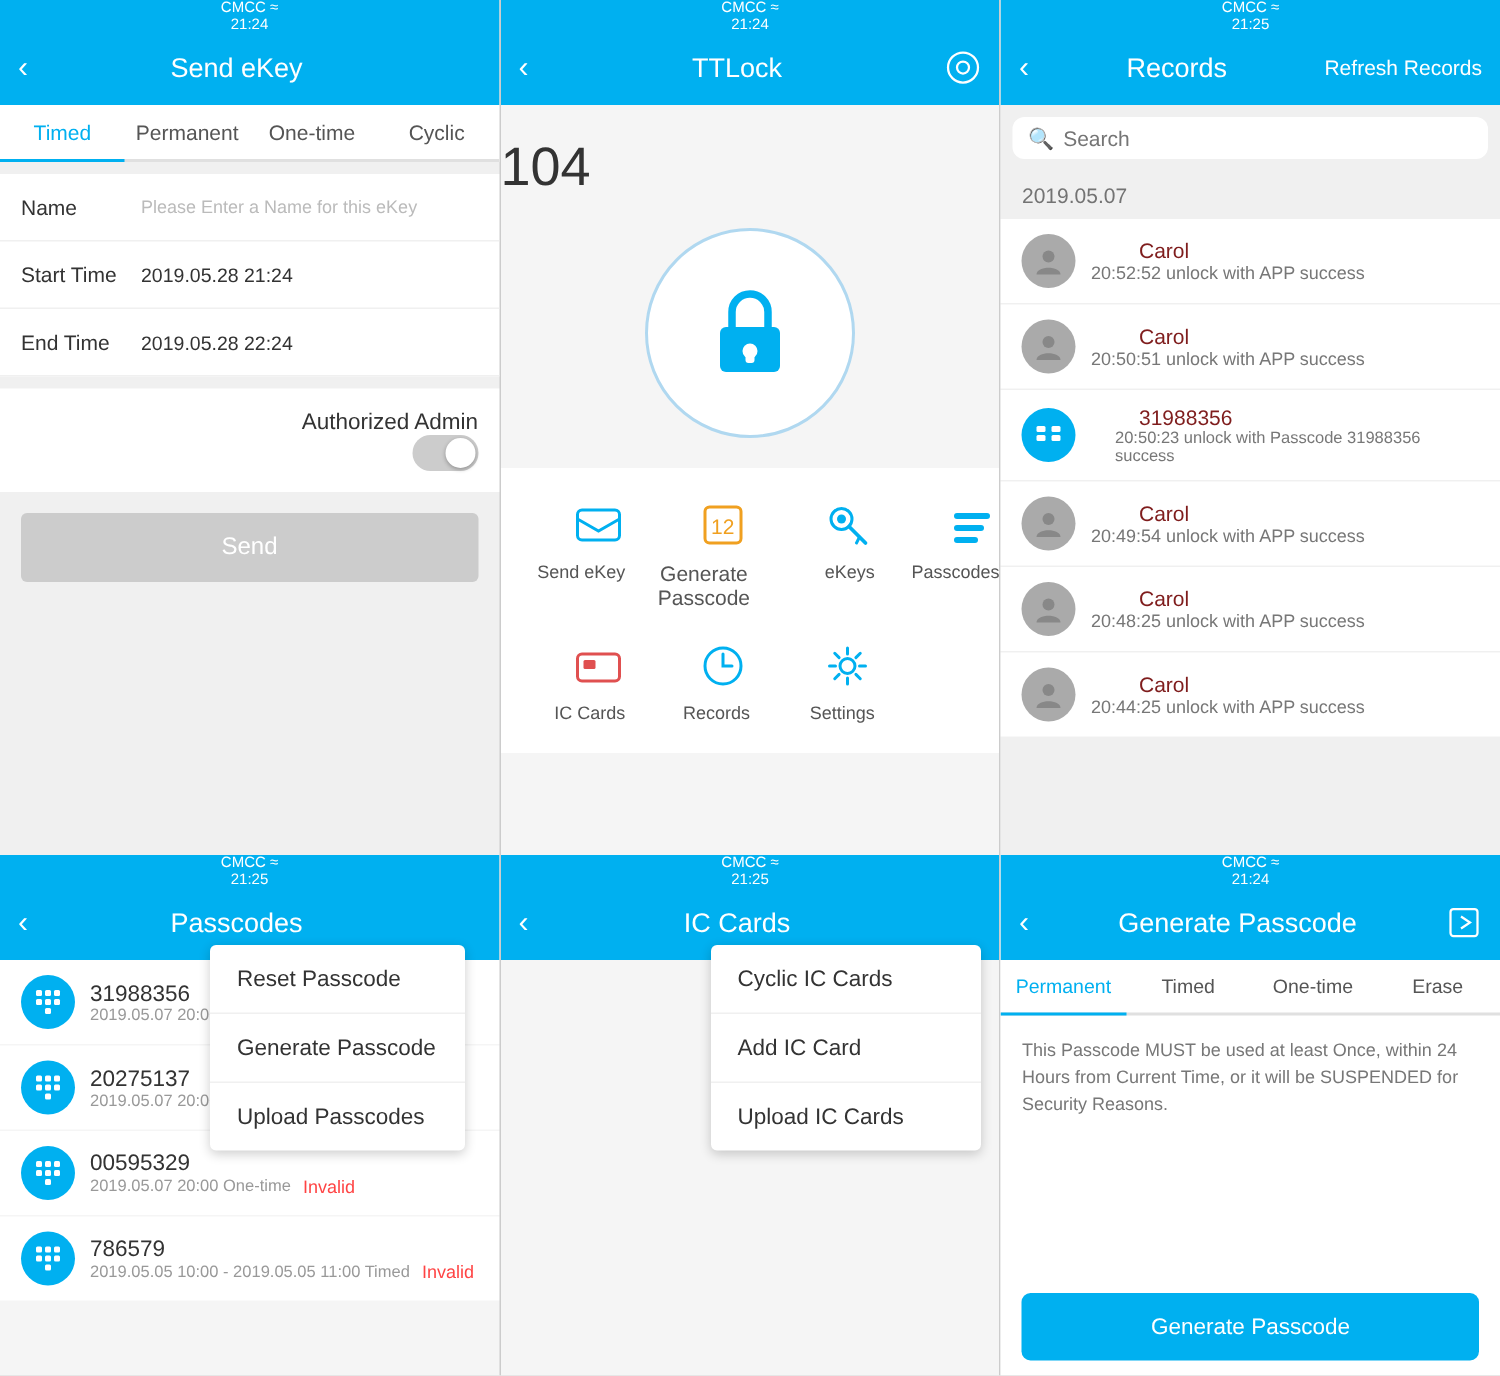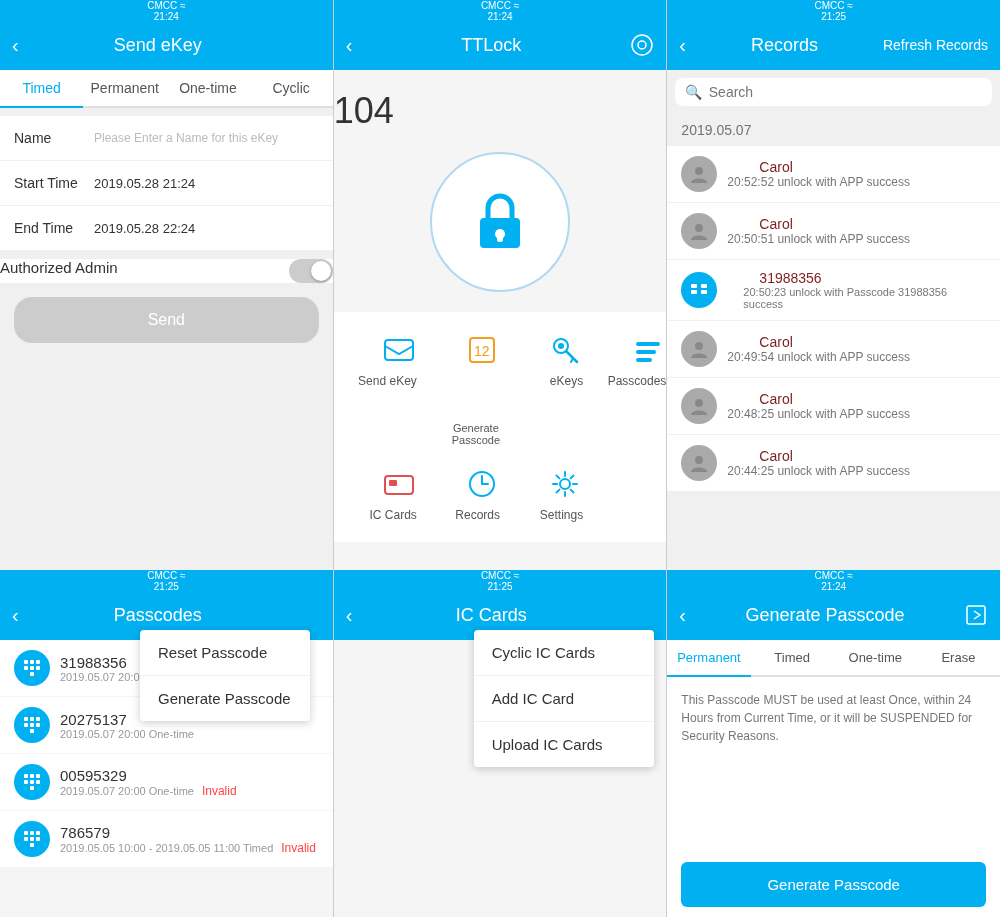--- a/index.html
+++ b/index.html
@@ -24,23 +24,23 @@
     .form-section { background: white; margin-top: 8px; }
     .form-row { display: flex; align-items: center; padding: 14px 14px; border-bottom: 1px solid #f0f0f0; }
     .form-label { font-size: 14px; color: #333; min-width: 80px; }
     .form-input { flex: 1; font-size: 13px; color: #bbb; border: none; outline: none; }
     .form-value { font-size: 13px; color: #333; }
     .avatar-icon { width: 28px; height: 28px; background: #aaa; border-radius: 50%; display: flex; align-items: center; justify-content: center; color: white; font-size: 14px; }
 
     .toggle { width: 44px; height: 24px; background: #ccc; border-radius: 12px; position: relative; cursor: pointer; }
     .toggle-knob { width: 20px; height: 20px; background: white; border-radius: 50%; position: absolute; top: 2px; right: 2px; box-shadow: 0 1px 3px rgba(0,0,0,0.3); }
 
-    .send-btn { margin: 14px; background: #ccc; color: white; border: none; border-radius: 18px; padding: 14px; width: calc(100% - 28px); font-size: 16px; cursor: pointer; }
-
-    .authorized-row { display: flex; align-items: flex-start; background: white; margin-top: 8px; }
+    .send-btn { margin: 14px; background: #ccc; color: white; border: none; border-radius: 4px; padding: 14px; width: calc(100% - 28px); font-size: 16px; cursor: pointer; }
+
+    .authorized-row { display: flex; align-items: flex-end; padding: 14px; background: white; margin-top: 8px; flex-direction: column; }
     .authorized-label { font-size: 15px; color: #333; flex: 1; }
 
     
     .ttlock-panel { background: #f5f5f5; }
     .lock-display { text-align: left; padding: 20px 0 10px; font-size: 36px; font-weight: 300; color: #333; }
     .lock-icon-wrap { display: flex; justify-content: center; padding: 10px 0 20px; }
     .lock-circle { width: 140px; height: 140px; border-radius: 50%; border: 2px solid #b0d8f0; background: white; display: flex; align-items: center; justify-content: center; }
     .lock-svg { width: 80px; height: 80px; }
 
     .menu-grid { display: grid; grid-template-columns: repeat(4, 1fr); gap: 0; background: white; padding: 10px 0; }
@@ -171,21 +171,21 @@
           <path d="M4 14 L18 22 L32 14" stroke="#00b0f0" stroke-width="2" fill="none"></path>
         </svg>
         <span class="menu-label">Send eKey</span>
       </div>
 
       <div class="menu-item">
         <svg class="menu-icon" viewBox="0 0 36 36">
           <rect x="6" y="6" width="24" height="24" rx="3" fill="none" stroke="#f0a020" stroke-width="2"></rect>
           <text x="10" y="24" font-size="14" fill="#f0a020">12</text>
         </svg>
-        <span class="menu-label" style="font-size:11px;text-align:center;margin-top:48px;">Generate<br>Passcode</span>
+        <span class="menu-label" style="font-size:14px;text-align:center;">Generate<br>Passcode</span>
       </div>
 
       <div class="menu-item">
         <svg class="menu-icon" viewBox="0 0 36 36">
           <circle cx="14" cy="14" r="7" fill="none" stroke="#00b0f0" stroke-width="2"></circle>
           <circle cx="14" cy="14" r="3" fill="#00b0f0"></circle>
           <path d="M19 19 L30 30" stroke="#00b0f0" stroke-width="2.5" stroke-linecap="round"></path>
           <path d="M26 26 L24 30" stroke="#00b0f0" stroke-width="2" stroke-linecap="round"></path>
         </svg>
         <span class="menu-label">eKeys</span>
@@ -340,20 +340,21 @@
     </div>
     <div class="top-bar">
       <span class="back-btn">‹</span>
       <span class="top-bar-title">Passcodes</span>
       <span style="width:24px;"></span>
     </div>
 
     <div class="dropdown">
       <div class="dropdown-item">Reset Passcode</div>
       <div class="dropdown-item">Generate Passcode</div>
+      <div class="dropdown-item">Upload Passcodes</div>
     </div>
 
     <div class="passcode-list">
 
       <div class="passcode-item">
         <div class="passcode-icon">
           <svg width="20" height="20" viewBox="0 0 20 20">
             <rect x="2" y="2" width="4" height="4" rx="1" fill="white"></rect>
             <rect x="8" y="2" width="4" height="4" rx="1" fill="white"></rect>
             <rect x="14" y="2" width="4" height="4" rx="1" fill="white"></rect>

